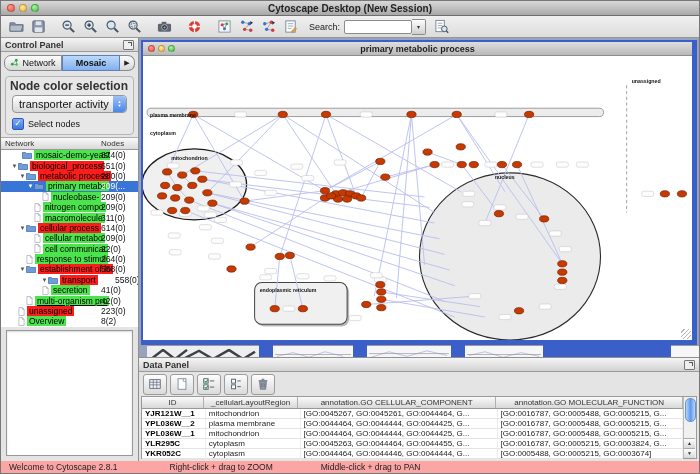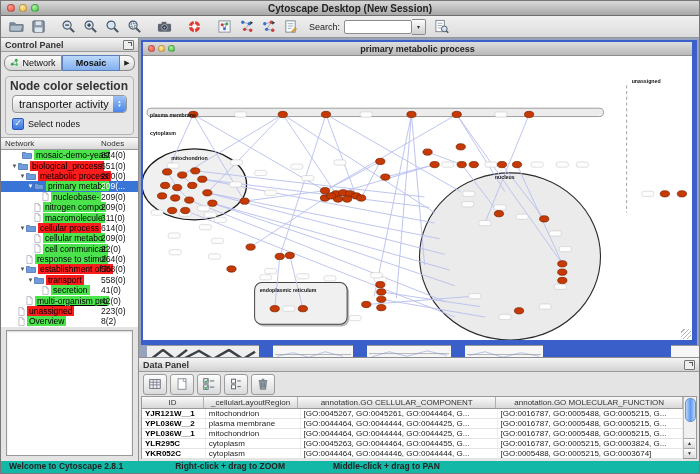--- a/index.html
+++ b/index.html
@@ -111,21 +111,21 @@
   .varrows{position:absolute;bottom:0;left:0;width:11px;}
   .varrow{height:9px;font-size:5px;color:#333;text-align:center;line-height:9px;background:linear-gradient(#fdfdfd,#d8d8d8);border-top:1px solid #aaa;}
   
   .btabs{height:15px;flex:0 0 auto;display:flex;align-items:center;justify-content:center;background:#e4e4e4;}
   .btab{font-size:8.5px;color:#111;padding:1px 9px;border:1px solid #8a8a8a;border-left:none;
         background:linear-gradient(#fdfdfd,#dcdcdc);line-height:10px;}
   .btab.first{border-left:1px solid #8a8a8a;border-radius:7px 0 0 7px;}
   .btab.last{border-radius:0 7px 7px 0;}
   .btab.sel{background:linear-gradient(#b7d4fa,#7fa9ef);font-weight:bold;}
   
-  .statusbar{height:12px;flex:0 0 auto;background:#14b8a6;display:flex;align-items:flex-start;font-size:8.5px;color:#222;position:relative;font-weight:bold;}
+  .statusbar{height:12px;flex:0 0 auto;background:#fca5a5;display:flex;align-items:center;font-size:8.5px;color:#222;position:relative;}
   .statusbar .s0{margin-left:8px;}
   .statusbar .s1{margin-left:52px;}
   .statusbar .s2{margin-left:48px;}
 </style>
 </head>
 <body>
 
 <div class="app">
 
   <div class="titlebar">
@@ -412,21 +412,21 @@
           <div class="tree-row" style="padding-left: 18px;">
             <span class="tr-arrow">▼</span>
             <span class="tr-icon">
               <svg width="10" height="8" viewBox="0 0 10 8">
                 <path d="M0.5 1.5h3l1 1h5v5h-9z" fill="#6f9ddc" stroke="#3c66a8" stroke-width="0.7"></path>
               </svg>
             </span>
             <span class="tr-label red">establishment of lo</span>
             <span class="tr-nodes">558(0)</span>
           </div>
-          <div class="tree-row" style="padding-left: 26px;">
+          <div class="tree-row" style="padding-left: 26px; margin-left: 14px;">
             <span class="tr-arrow">▼</span>
             <span class="tr-icon">
               <svg width="10" height="8" viewBox="0 0 10 8">
                 <path d="M0.5 1.5h3l1 1h5v5h-9z" fill="#6f9ddc" stroke="#3c66a8" stroke-width="0.7"></path>
               </svg>
             </span>
             <span class="tr-label red">transport</span>
             <span class="tr-nodes">558(0)</span>
           </div>
           <div class="tree-row" style="padding-left: 34px;">

